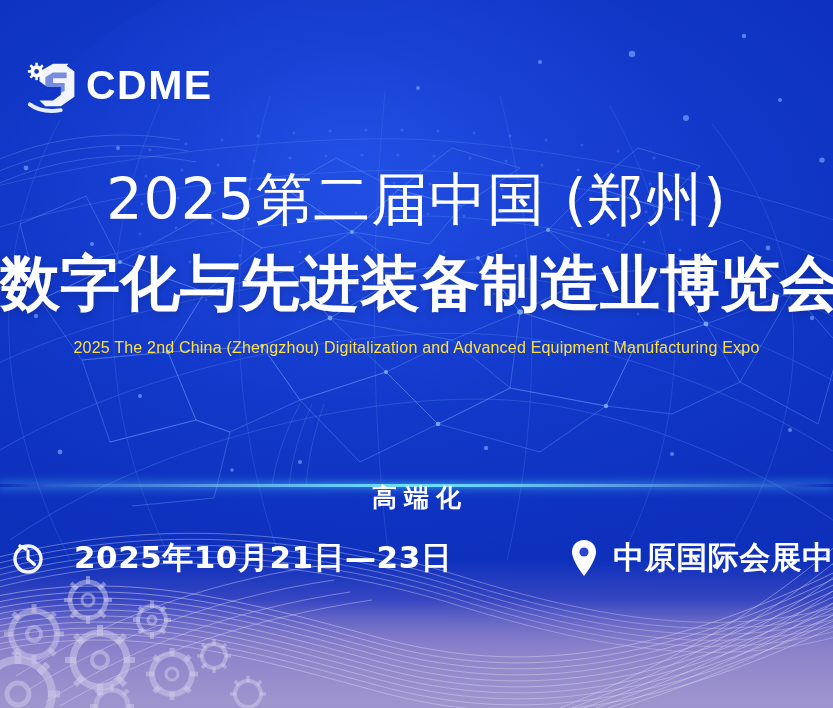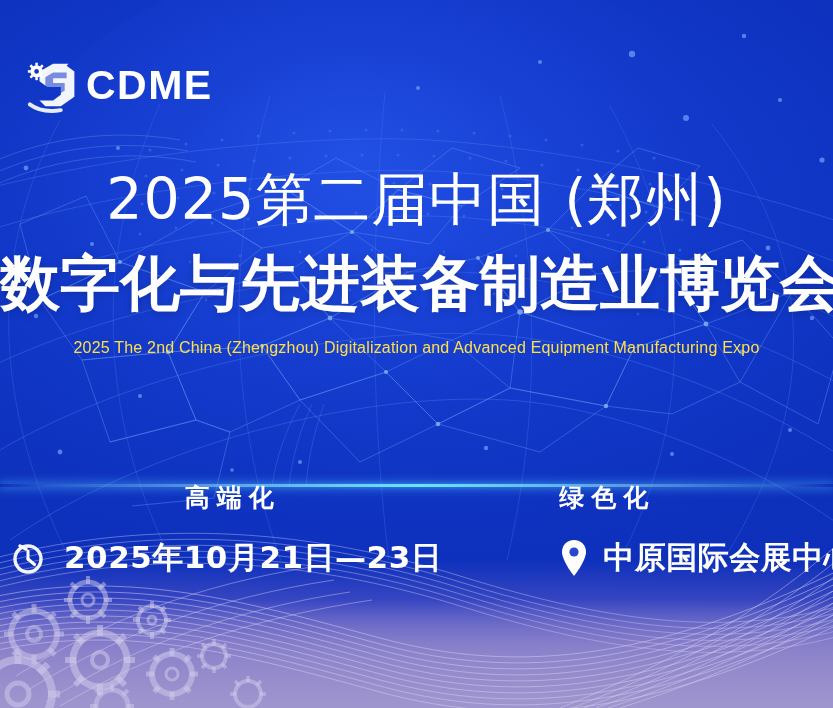--- a/index.html
+++ b/index.html
@@ -126,21 +126,21 @@
     letter-spacing: 7px;
     text-indent: 7px;
     font-family: "DejaVu Sans", sans-serif;
     white-space: nowrap;
   }
 
   #info-row {
     position: absolute; left: 0; right: 0; top: 537px;
     display: flex; align-items: center;
   }
-  #info-date { display: flex; align-items: center; gap: 16px; margin-left: 8px; }
+  #info-date { display: flex; align-items: center; gap: 26px; margin-left: 8px; }
   #info-venue { display: flex; align-items: center; gap: 12px; margin-left: 115px; }
   .info-text {
     color: #ffffff;
     font-size: 31px;
     font-weight: bold;
     letter-spacing: 0.5px;
     white-space: nowrap;
     font-family: "DejaVu Sans", sans-serif;
   }
   .info-icon { display: block; }
@@ -556,21 +556,20 @@
   </div>
 
   <div id="title-block">
     <div id="title-line-1">2025第二届中国 (郑州)</div>
     <div id="title-line-2">数字化与先进装备制造业博览会</div>
     <div id="subtitle-en">2025 The 2nd  China  (Zhengzhou) Digitalization  and  Advanced  Equipment  Manufacturing  Expo</div>
   </div>
 
   <div id="keywords">
     <div class="keyword">高端化</div>
-    <div class="keyword">绿色化</div>
   </div>
 
   <div id="info-row">
 
     <div id="info-date">
       <svg class="info-icon" width="40" height="40" viewBox="0 0 40 40">
         <circle cx="20" cy="21" r="13" fill="none" stroke="#ffffff" stroke-width="3.4" stroke-opacity="0.95"></circle>
         <path d="M20 21 L20 13" stroke="#ffffff" stroke-width="3" stroke-linecap="round"></path>
         <path d="M20 21 L26.5 26.5" stroke="#ffffff" stroke-width="3" stroke-linecap="round"></path>
         <path d="M12 8 L18 11" stroke="#ffffff" stroke-width="3.4" stroke-linecap="round"></path>

